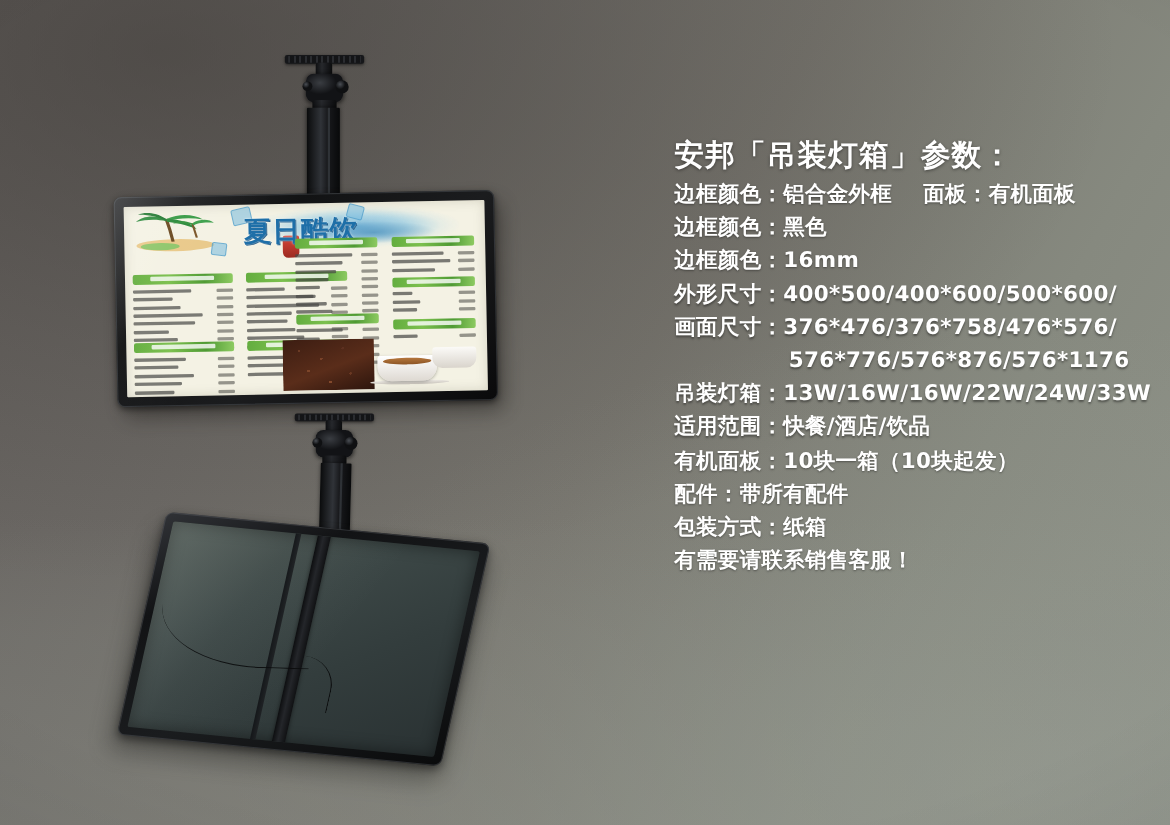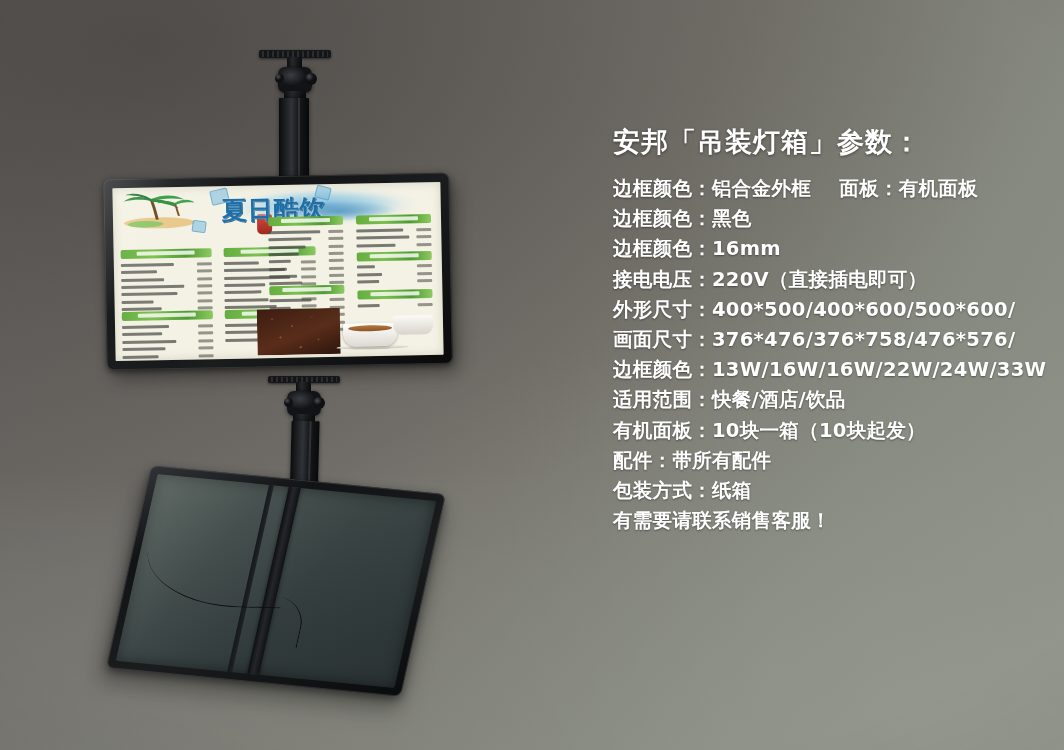--- a/index.html
+++ b/index.html
@@ -124,21 +124,21 @@
     background:linear-gradient(90deg,#111316,#1d1f22);opacity:.9;}
   .bb-cable{position:absolute;left:3%;top:24%;width:50%;height:42%;
     border-left:0;border-bottom:1.6px solid #0c0d0e;border-radius:0 0 0 70%;
     transform:rotate(-4deg);opacity:.92;}
   .bb-cable2{position:absolute;left:44%;top:58%;width:18%;height:26%;
     border-right:1.6px solid #0c0d0e;border-radius:0 60% 0 0;}
 
   
   #specs{position:absolute;left:613px;top:122px;width:430px;color:#ffffff;}
   .spec-title{font-size:27px;font-weight:700;letter-spacing:1px;line-height:40px;
-    margin-bottom:12px;text-shadow:0 1px 3px rgba(0,0,0,.45);
+    text-shadow:0 1px 3px rgba(0,0,0,.45);
     font-family:"DejaVu Sans","Liberation Sans",sans-serif;}
   .spec-line{font-size:19.5px;font-weight:700;line-height:30.2px;white-space:pre;
     letter-spacing:.3px;text-shadow:0 1px 2px rgba(0,0,0,.40);
     font-family:"DejaVu Sans","Liberation Sans",sans-serif;}
   .spec-line.cont{padding-left:104px;}
 </style>
 </head>
 <body>
 
 <div id="stage">
@@ -432,24 +432,24 @@
       <div class="bb-cable"></div>
       <div class="bb-cable2"></div>
     </div>
   </div>
 
   <div id="specs">
     <div class="spec-title">安邦「吊装灯箱」参数：</div>
     <div class="spec-line">边框颜色：铝合金外框    面板：有机面板</div>
     <div class="spec-line">边框颜色：黑色</div>
     <div class="spec-line">边框颜色：16mm</div>
-    <div class="spec-line">接电电压：220V（直接插电即可）</div>
     <div class="spec-line">外形尺寸：400*500/400*600/500*600/</div>
     <div class="spec-line">画面尺寸：376*476/376*758/476*576/</div>
-    <div class="spec-line">边框颜色：13W/16W/16W/22W/24W/33W</div>
+    <div class="spec-line cont">576*776/576*876/576*1176</div>
+    <div class="spec-line">吊装灯箱：13W/16W/16W/22W/24W/33W</div>
     <div class="spec-line">适用范围：快餐/酒店/饮品</div>
     <div class="spec-line">有机面板：10块一箱（10块起发）</div>
     <div class="spec-line">配件：带所有配件</div>
     <div class="spec-line">包装方式：纸箱</div>
     <div class="spec-line">有需要请联系销售客服！</div>
   </div>
 
 </div>
 
 </body></html>

